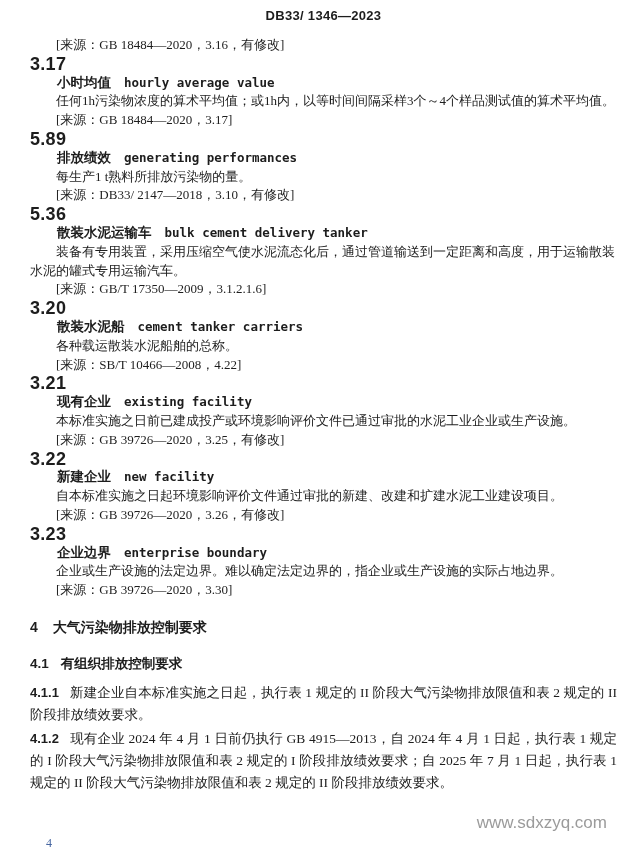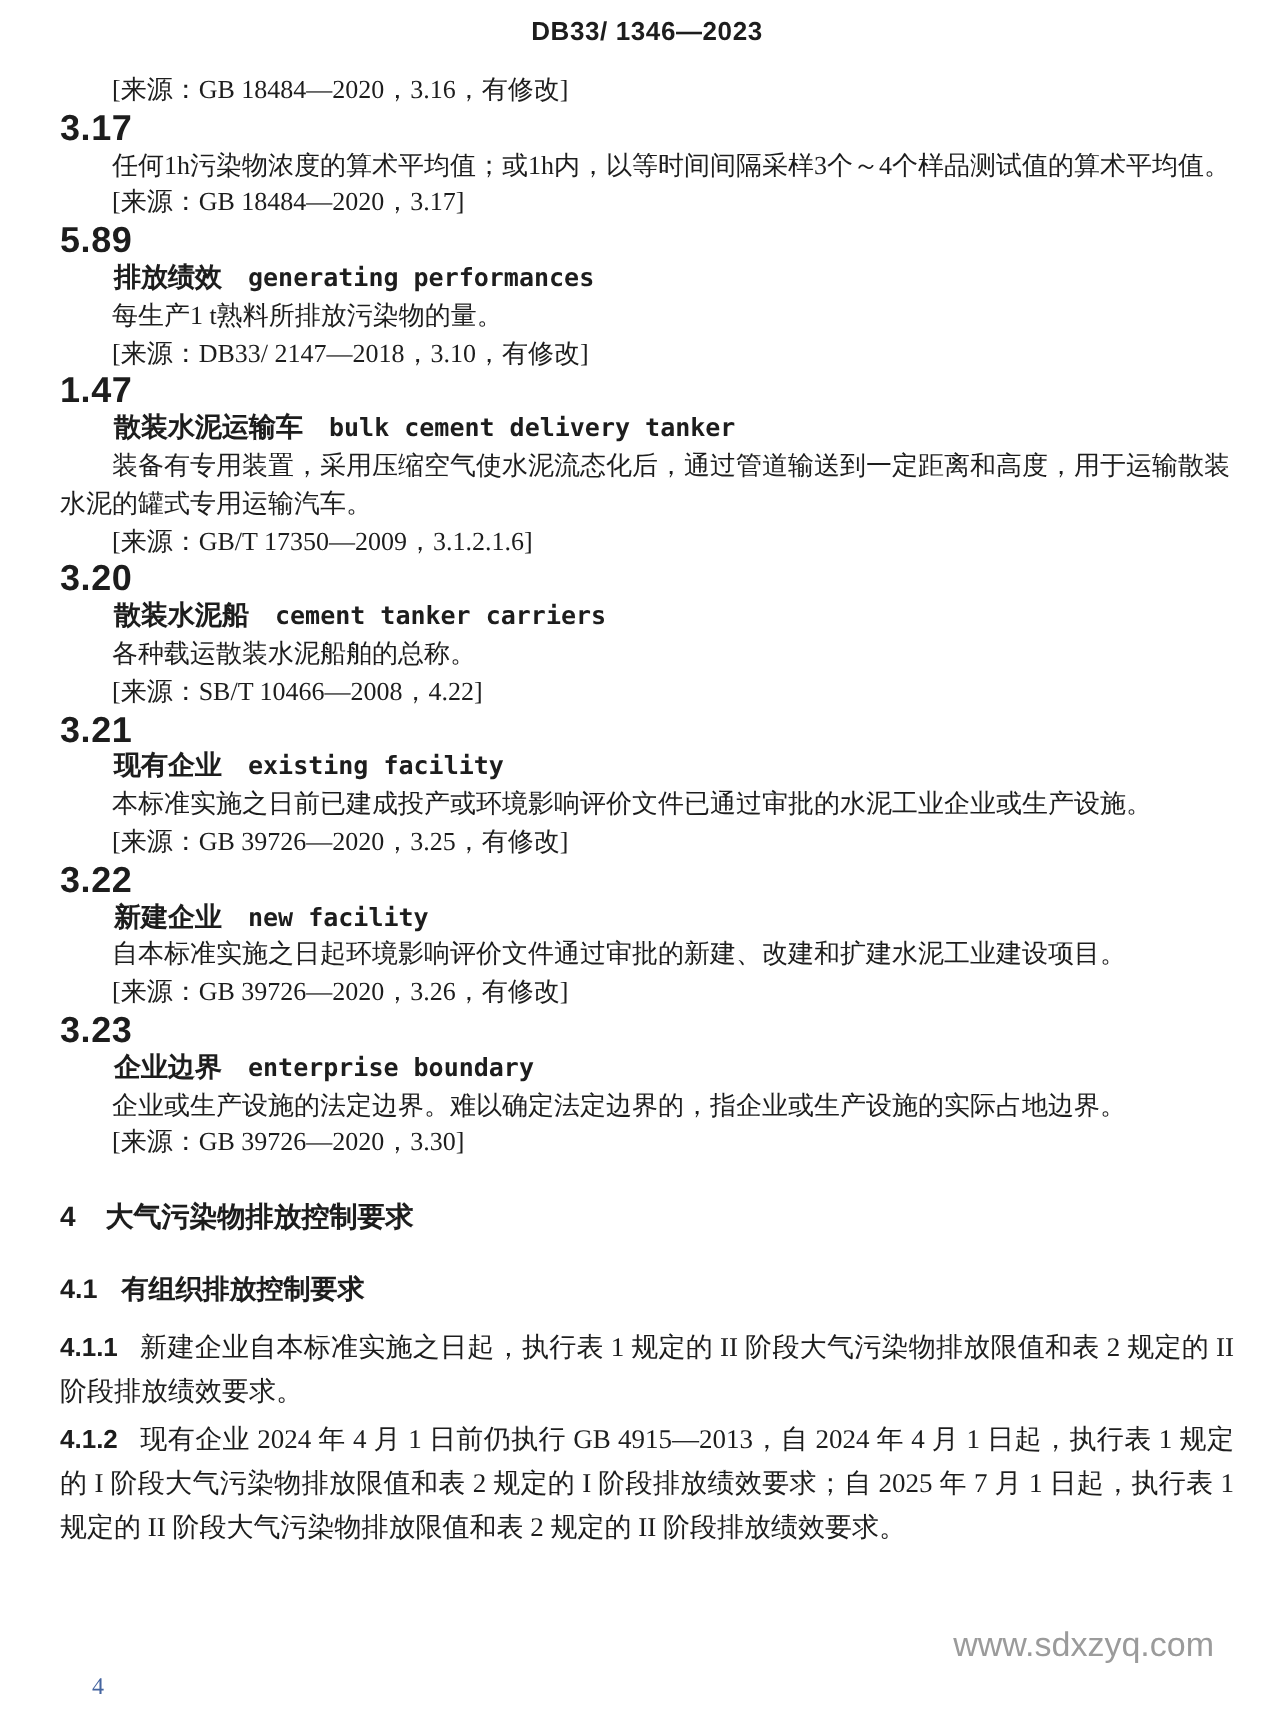--- a/index.html
+++ b/index.html
@@ -105,33 +105,34 @@
 <body>
 
 <div class="content">
 
   <div class="doc-code">DB33/ 1346—2023</div>
 
   <p class="src first-src">[来源：GB 18484—2020，3.16，有修改]</p>
 
   <section>
     <p class="term-num">3.17</p>
+    <p class="term-line"><span class="term-zh">小时均值</span><span class="term-en">hourly average value</span></p>
     <p class="def">任何1h污染物浓度的算术平均值；或1h内，以等时间间隔采样3个～4个样品测试值的算术平均值。</p>
     <p class="src">[来源：GB 18484—2020，3.17]</p>
   </section>
 
   <section>
     <p class="term-num">5.89</p>
     <p class="term-line"><span class="term-zh">排放绩效</span><span class="term-en">generating performances</span></p>
     <p class="def">每生产1 t熟料所排放污染物的量。</p>
     <p class="src">[来源：DB33/ 2147—2018，3.10，有修改]</p>
   </section>
 
   <section>
-    <p class="term-num">1.47</p>
+    <p class="term-num">5.36</p>
     <p class="term-line"><span class="term-zh">散装水泥运输车</span><span class="term-en">bulk cement delivery tanker</span></p>
     <p class="def">装备有专用装置，采用压缩空气使水泥流态化后，通过管道输送到一定距离和高度，用于运输散装水泥的罐式专用运输汽车。</p>
     <p class="src">[来源：GB/T 17350—2009，3.1.2.1.6]</p>
   </section>
 
   <section>
     <p class="term-num">3.20</p>
     <p class="term-line"><span class="term-zh">散装水泥船</span><span class="term-en">cement tanker carriers</span></p>
     <p class="def">各种载运散装水泥船舶的总称。</p>
     <p class="src">[来源：SB/T 10466—2008，4.22]</p>

